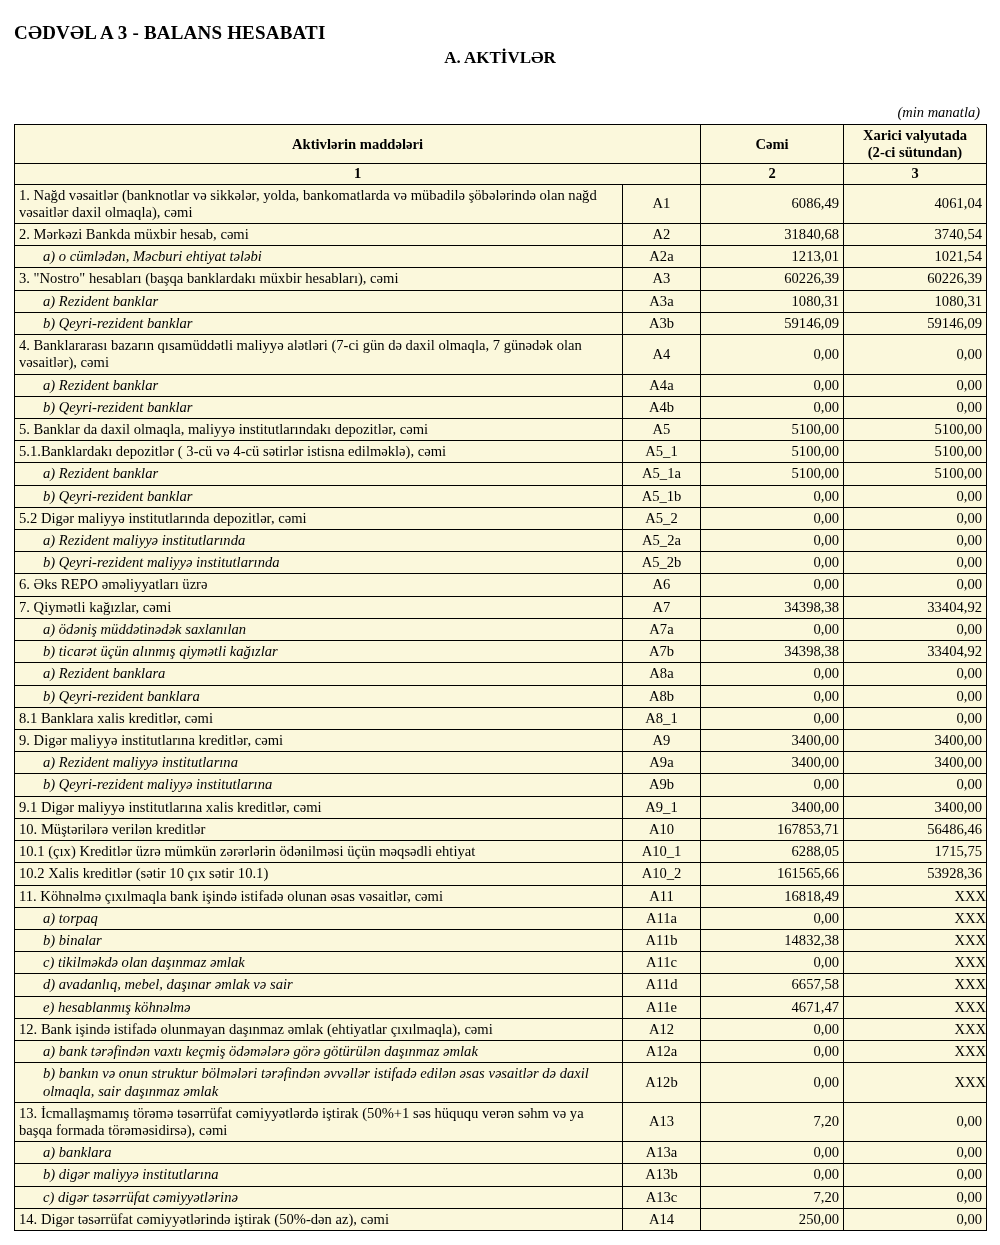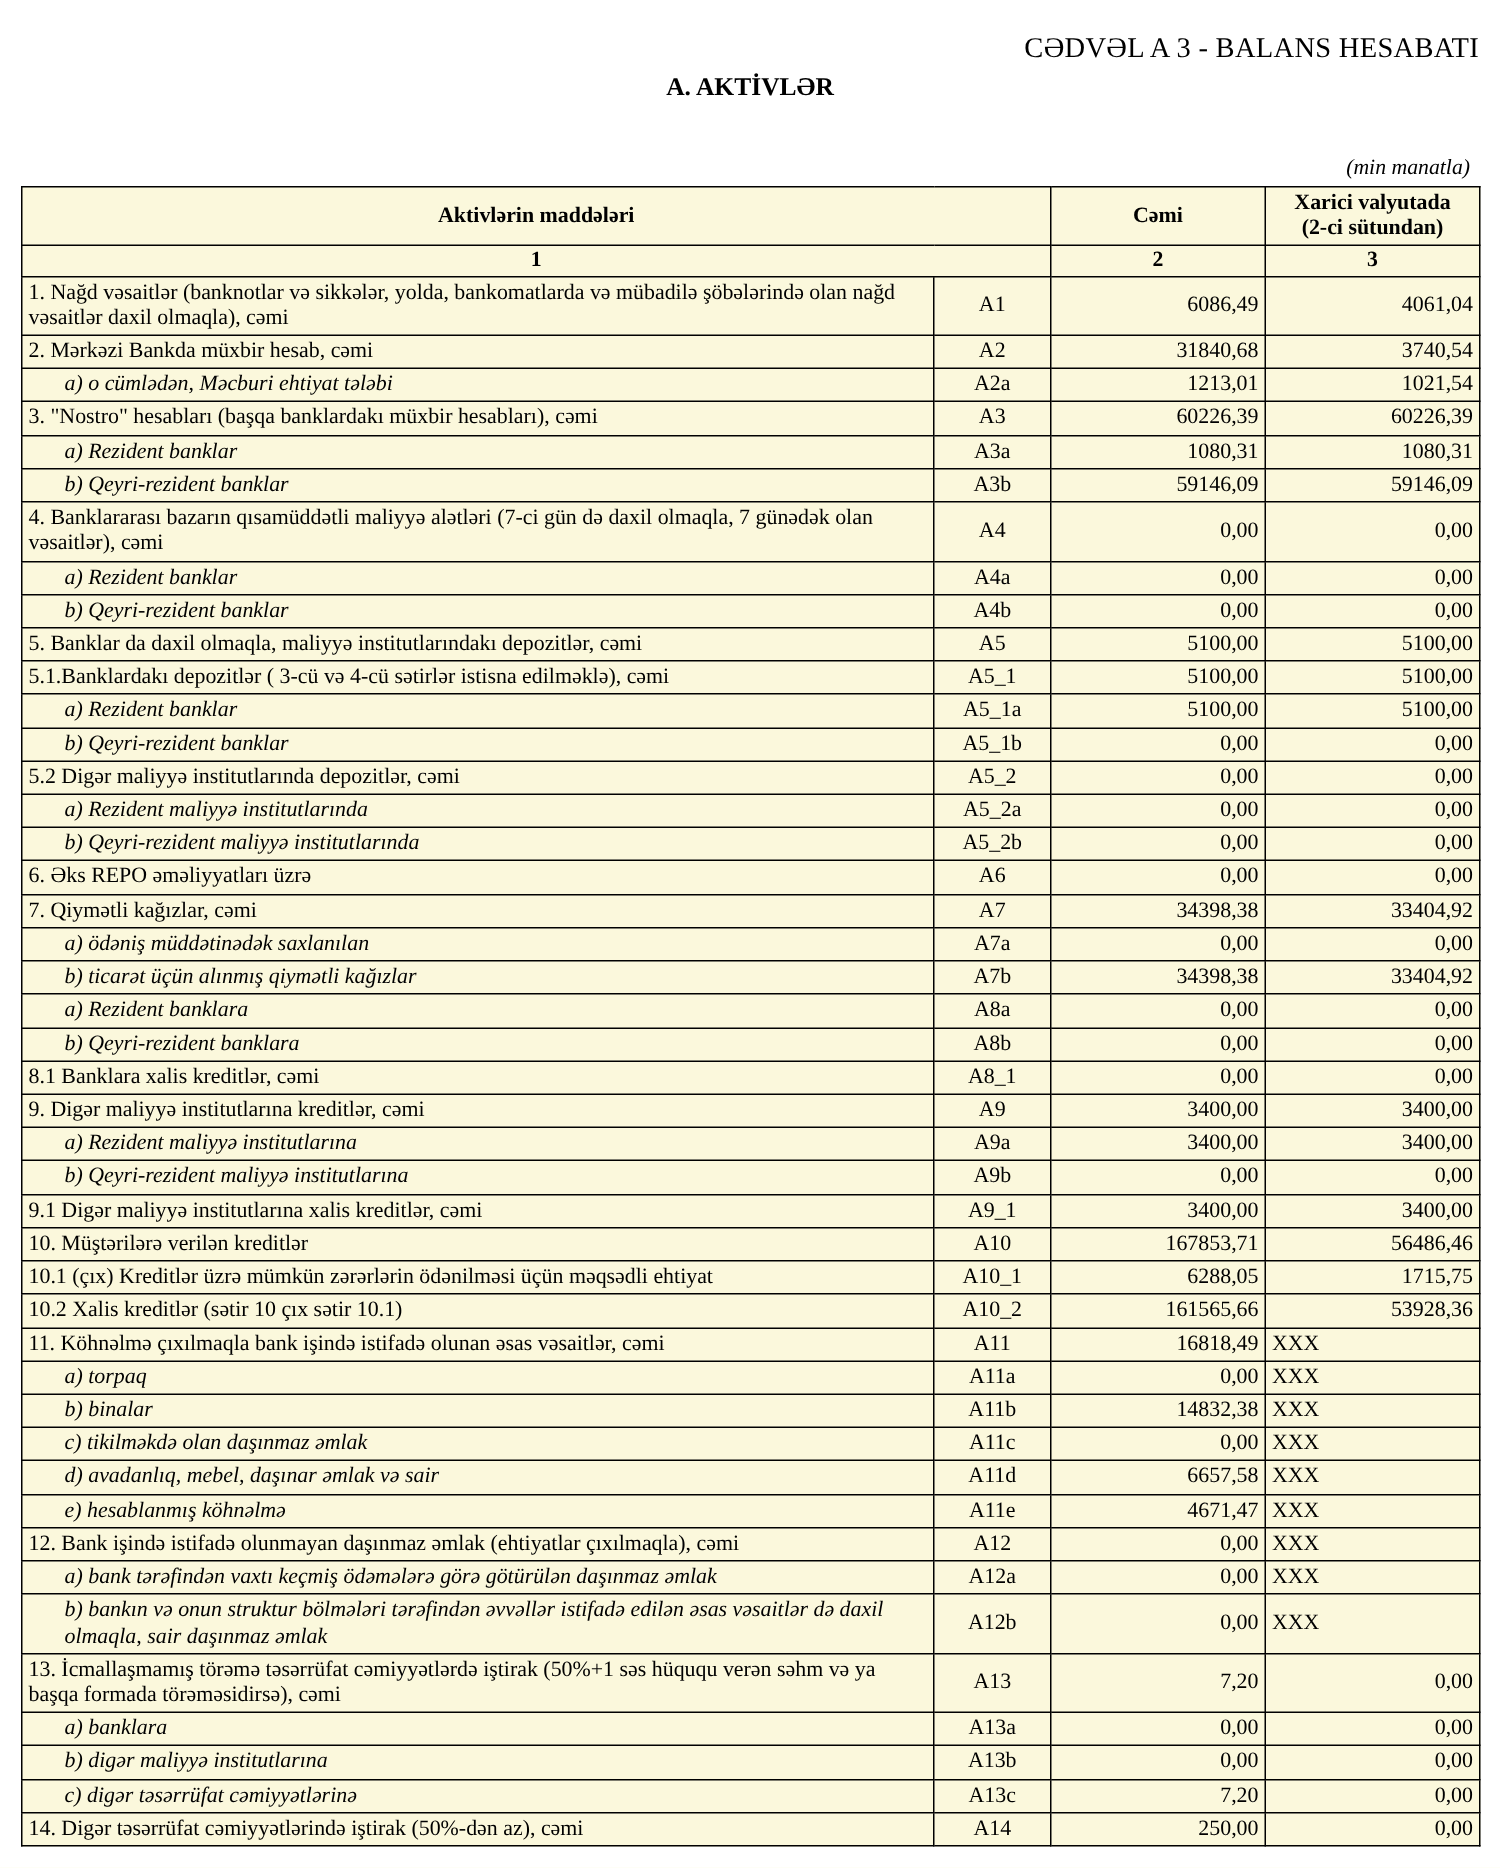--- a/index.html
+++ b/index.html
@@ -12,22 +12,22 @@
     min-height: 1245px;
     font-family: "Liberation Serif", serif;
     color: #000000;
   }
   .page {
     width: 1000px;
     box-sizing: border-box;
     padding: 14px 14px 0 14px;
   }
   .doc-title {
-    text-align: right;
-    font-weight: normal;
+    text-align: left;
+    font-weight: bold;
     font-size: 19px;
     letter-spacing: 0.2px;
     margin: 8px 0 0 0;
   }
   .doc-subtitle {
     text-align: center;
     font-weight: bold;
     font-size: 17px;
     margin: 4px 0 0 0;
   }
@@ -80,22 +80,22 @@
   }
   td.code {
     text-align: center;
     margin-left: 31px;
   }
   td.num {
     text-align: right;
     padding-right: 6px;
   }
   td.num.xxx {
-    text-align: left;
-    padding-right: 16px;
+    text-align: right;
+    padding-right: 0;
   }
   td.tall {
     padding-top: 3px;
     padding-bottom: 3px;
     margin-left: 26px;
   }
 </style>
 </head>
 <body>
 

